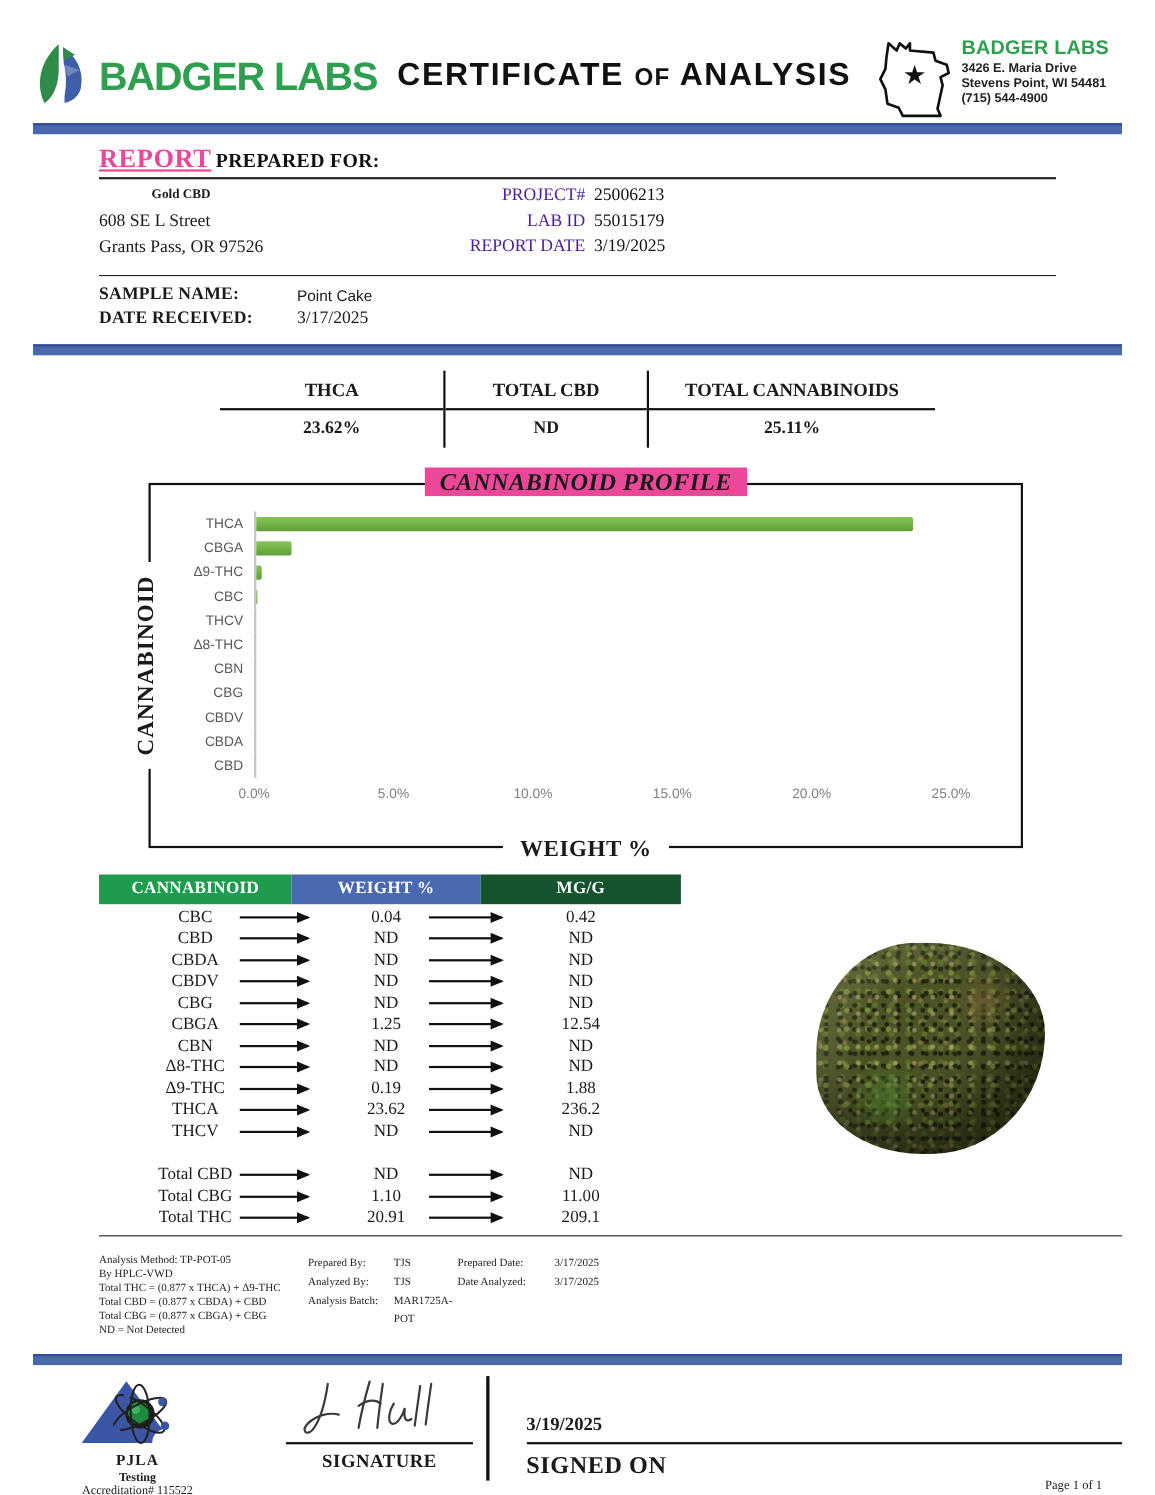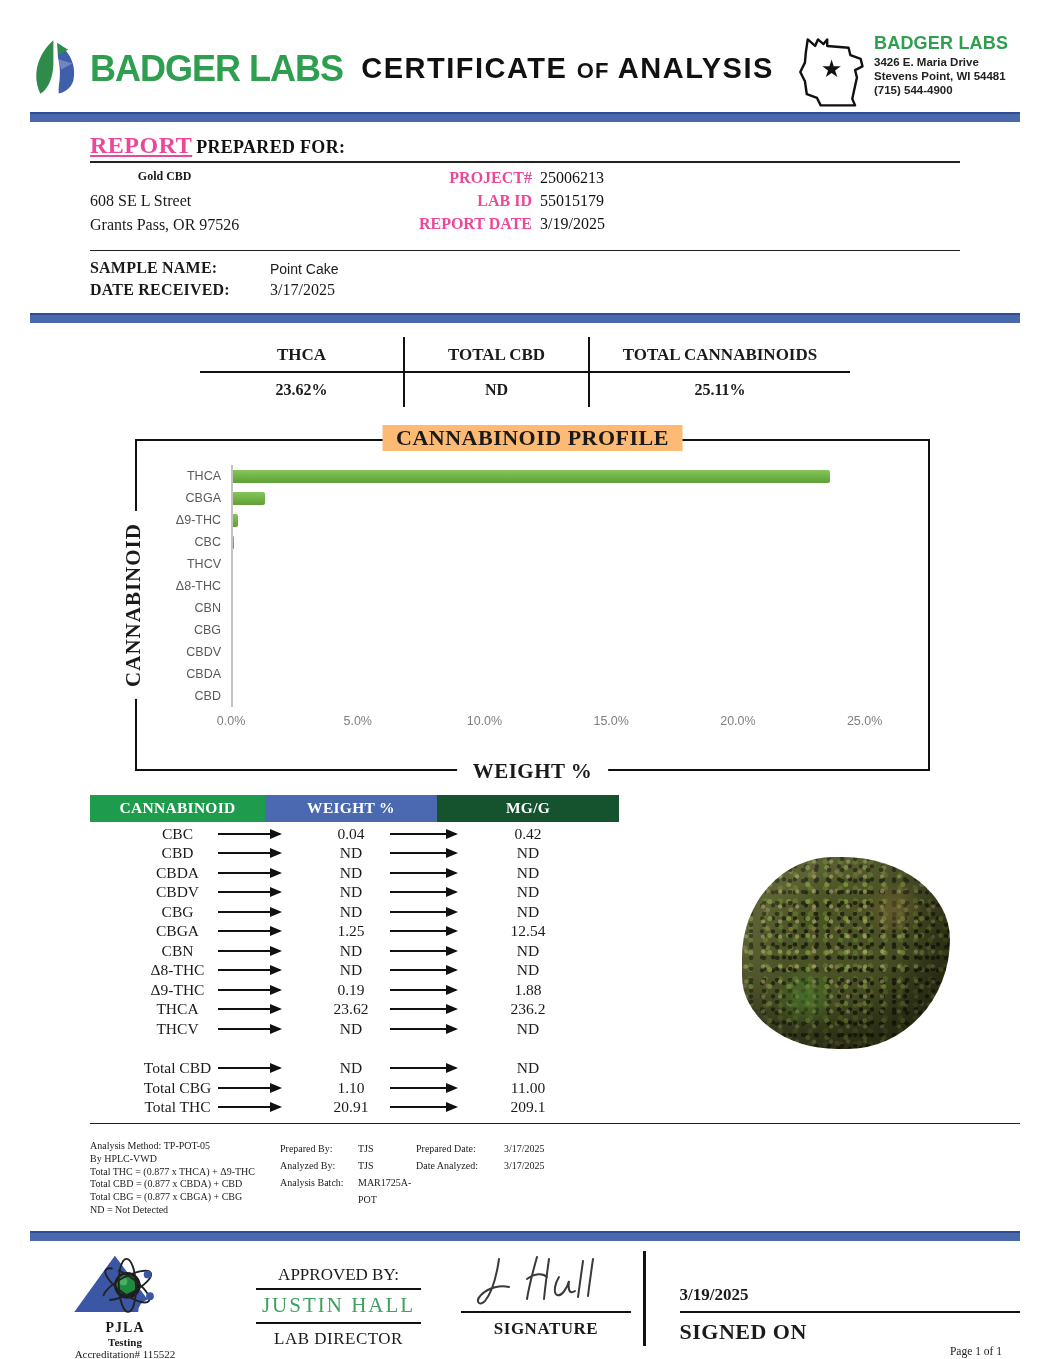--- a/index.html
+++ b/index.html
@@ -23,41 +23,41 @@
   
   .report-wrap { margin:10px 60px 0 60px; }
   .rep-heading { border-bottom:2px solid #222; padding-bottom:2px; }
   .rep-heading .blue { color:#ec4899; font-weight:700; font-size:24px; letter-spacing:.5px; text-decoration:underline; }
   .rep-heading .black { color:#111; font-weight:700; font-size:18px; letter-spacing:.3px; }
   .rep-cols { display:flex; justify-content:space-between; padding:6px 0 10px 0; border-bottom:1.6px solid #222; min-height:88px; }
   .client .name { font-weight:700; font-size:12px; margin-bottom:8px;text-align:center; }
   .client .addr { font-size:16px; margin-top:6px; }
   .projinfo { width:340px; margin-right:300px; }
   .projrow { display:flex; justify-content:flex-end; font-size:16px; margin-bottom:5px; }
-  .projrow .lbl { color:#ec4899; font-weight:700; text-align:right; }
+  .projrow .lbl { color:#4c1d95; font-weight:400; text-align:right; }
   .projrow .val { width:120px; margin-left:8px; color:#111;font-family:Liberation Serif, serif; }
   .samplerows { padding:8px 0 10px 0; }
   .samplerow { display:flex; font-size:16px; margin-bottom:4px; }
   .samplerow .lbl { font-weight:700; width:150px; letter-spacing:.2px; }
   .samplerow .val { margin-left:30px; }
   .samplerow .sans { font-family:"Liberation Sans", sans-serif; font-size:14px; padding-top:2px; }
 
   
   .summary { width:650px; margin:14px 0 0 170px; display:flex; }
   .sum-col { text-align:center; padding:6px 0 8px 0; }
   .sum-col.c0 { width:205px; }
   .sum-col.c1 { width:185px; }
   .sum-col.c2 { width:260px; }
   .sum-col:not(:last-child){ border-right:2px solid #111; }
   .sum-h { font-weight:700; font-size:17px; padding:2px 0 6px 0; border-bottom:2.5px solid #111; }
   .sum-v { font-weight:700; font-size:16px; padding-top:8px; }
 
   
   .chart-frame { position:relative; margin:32px 0 0 105px; width:795px; height:332px; border:2.5px solid #111; }
-  .chart-title { position:absolute; top:-16px; left:50%; transform:translateX(-50%); background:#fdba74; padding:0 14px; font-size:22px; font-weight:700; letter-spacing:.5px; white-space:nowrap; }
+  .chart-title { position:absolute; top:-16px; left:50%; transform:translateX(-50%); background:#ec4899; padding:0 14px; font-size:22px; font-weight:700; letter-spacing:.5px; white-space:nowrap;font-style:italic; }
   .chart-ylabel { position:absolute; left:-4px; top:50%; transform:translate(-50%,-50%) rotate(-90deg); background:#fff; padding:0 12px; font-size:21px; font-weight:700; letter-spacing:1px; white-space:nowrap; }
   .chart-xlabel { position:absolute; bottom:-15px; left:50%; transform:translateX(-50%); background:#fff; padding:0 16px; font-size:21px; font-weight:700; letter-spacing:.5px; white-space:nowrap; }
   .plot { margin:24px 0 0 6px; }
   .plot-row { display:grid; grid-template-columns:88px 1fr; height:22px; align-items:center; }
   .plot-row .cat { font-family:"Liberation Sans", sans-serif; font-size:12.5px; color:#595959; text-align:right; padding-right:10px; }
   .plot-row .track { position:relative; height:100%; border-left:2px solid #c3c3c3; align-self:stretch; display:flex; align-items:center; }
   .plot-row .bar { height:13px; background:linear-gradient(#86c45e,#6fb243 55%,#619e38); border-radius:0 2px 2px 0; }
   .ticks { display:grid; grid-template-columns:88px 1fr; margin-left:6px; }
   .ticks .tickarea { position:relative; height:26px; }
   .tick { position:absolute; top:7px; transform:translateX(-50%); font-family:"Liberation Sans", sans-serif; font-size:12.5px; color:#7f7f7f; white-space:nowrap; }
@@ -456,25 +456,20 @@
           <circle cx="104" cy="30" r="5" fill="#3a56a5"></circle>
           <circle cx="50" cy="62" r="5" fill="#3a56a5"></circle>
           <circle cx="107" cy="58" r="5" fill="#3a56a5"></circle>
           <circle cx="63" cy="22" r="4" fill="#3a56a5"></circle>
         </svg>
       </span>
       <div class="pjla-name">PJLA</div>
       <div class="pjla-sub">Testing</div>
       <div class="pjla-accred">Accreditation# 115522</div>
     </div>
-    <div class="approved">
-      <div class="l1">APPROVED BY:</div>
-      <div class="l2">JUSTIN HALL</div>
-      <div class="l3">LAB DIRECTOR</div>
-    </div>
     <div class="sigblock">
       <div class="sigline">
         <span>
           <svg width="150" height="56" viewBox="0 0 150 56" fill="none" stroke="#3a3a3a" stroke-width="2" stroke-linecap="round">
             <path d="M28 8 C26 22 22 40 14 50 C8 56 4 50 10 44 C18 36 30 34 38 36"></path>
             <path d="M66 6 C62 20 58 36 56 48 M56 28 C64 22 72 22 76 26 M78 8 C76 22 74 38 73 48"></path>
             <path d="M88 26 C84 32 82 42 86 44 C90 46 96 38 98 30 C97 38 98 44 104 40"></path>
             <path d="M112 10 C110 24 108 38 107 46 M122 8 C120 22 118 36 117 45"></path>
           </svg>
         </span>

